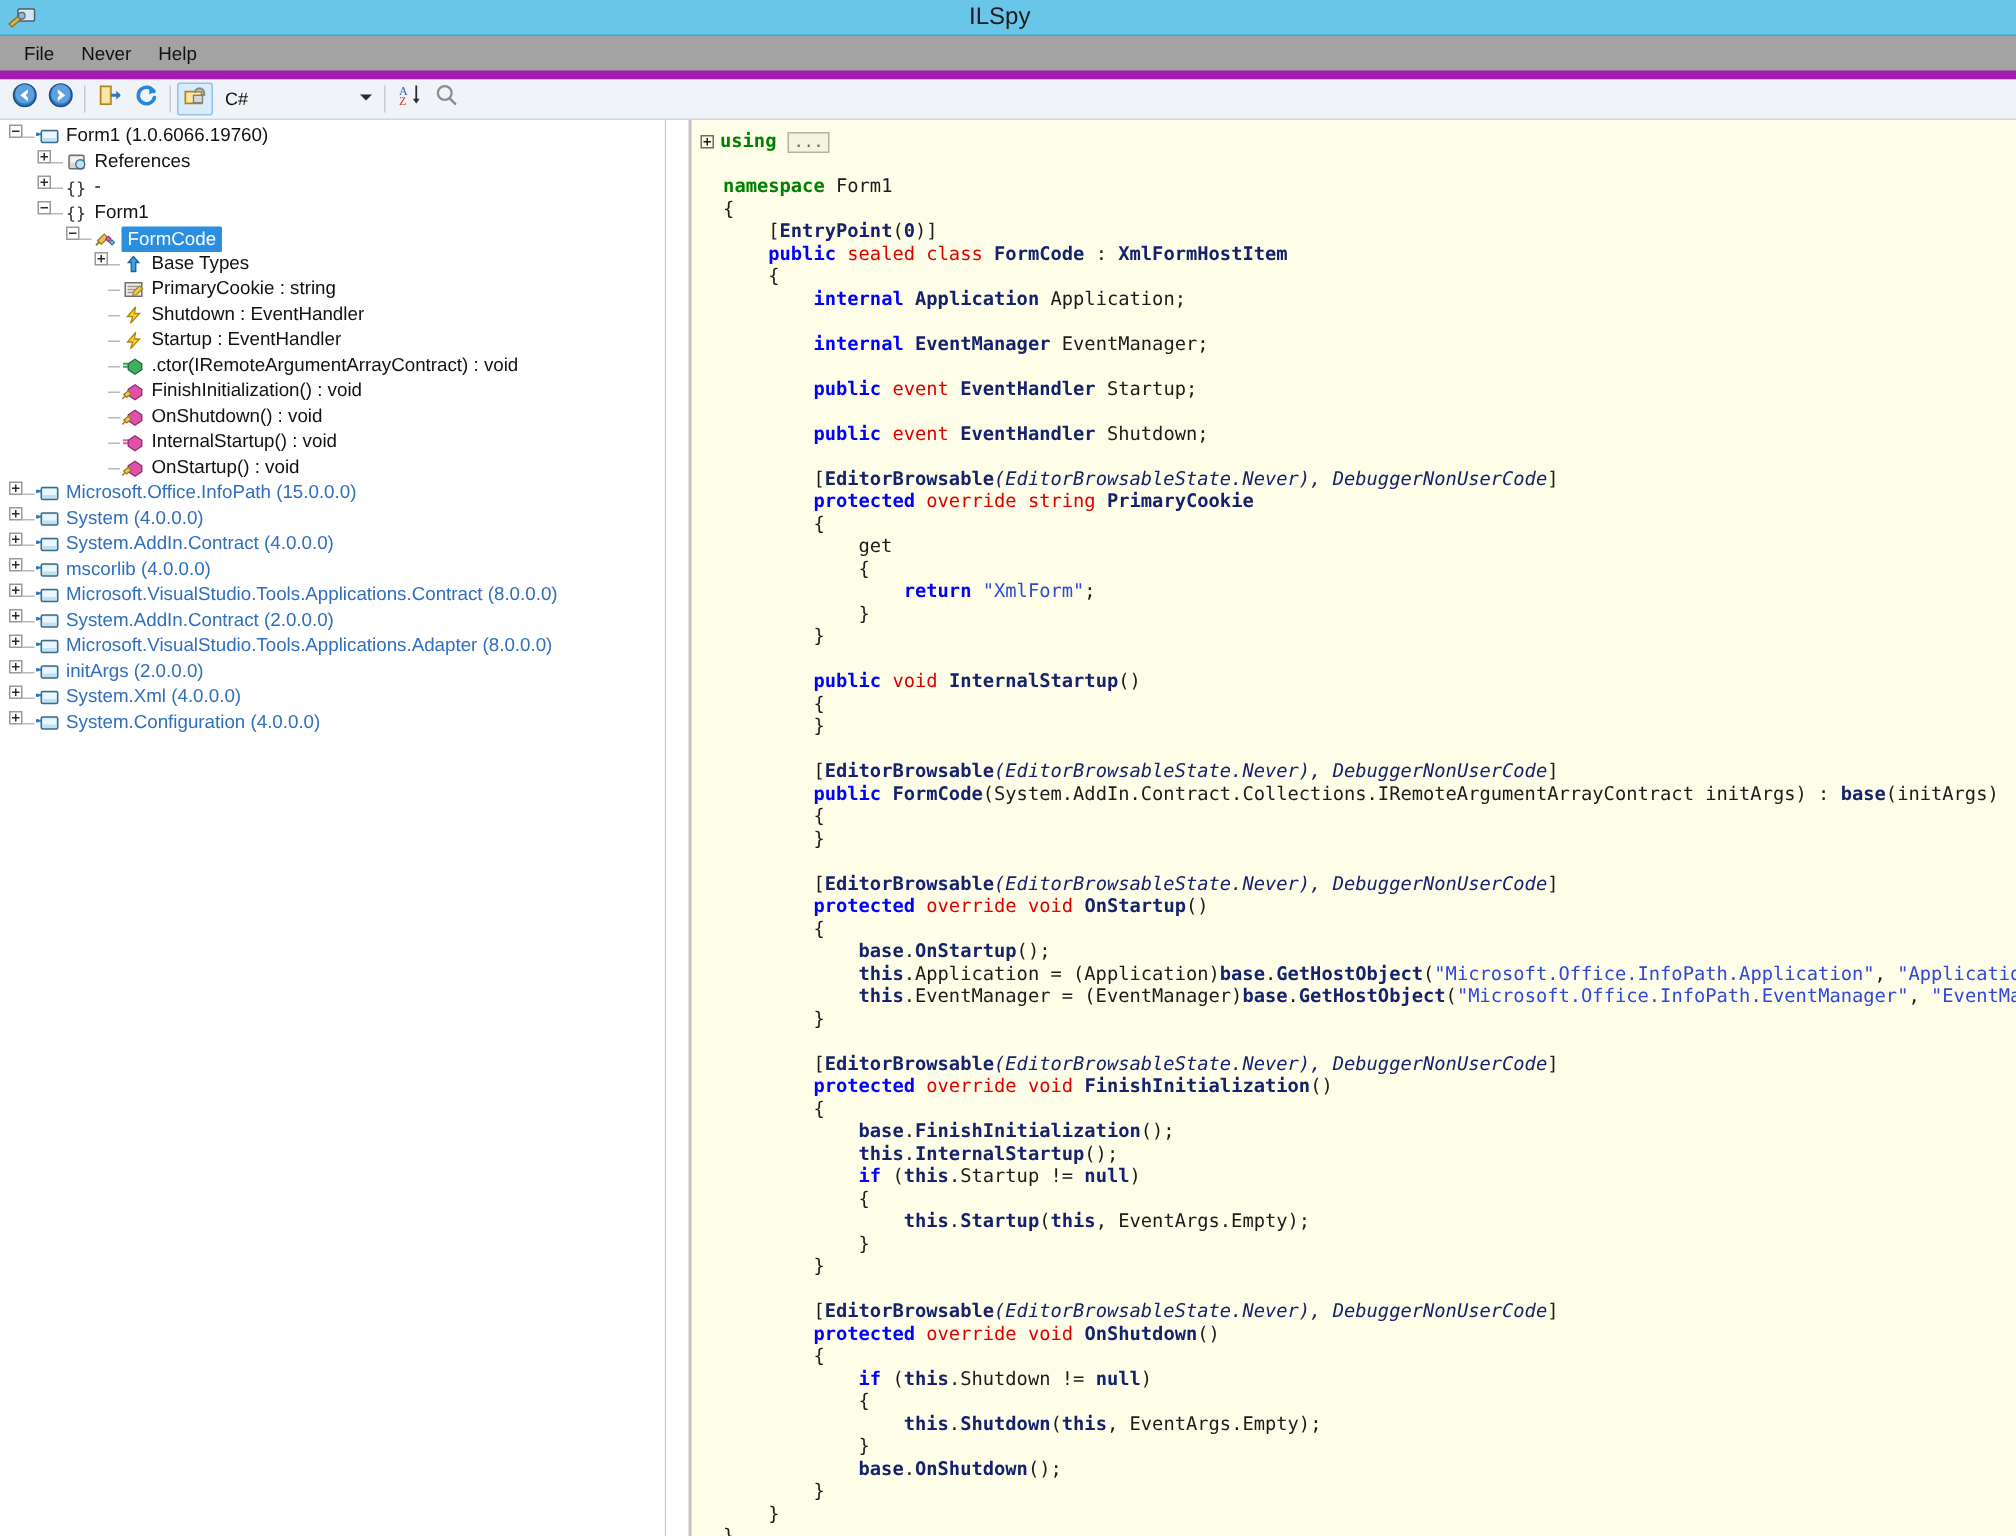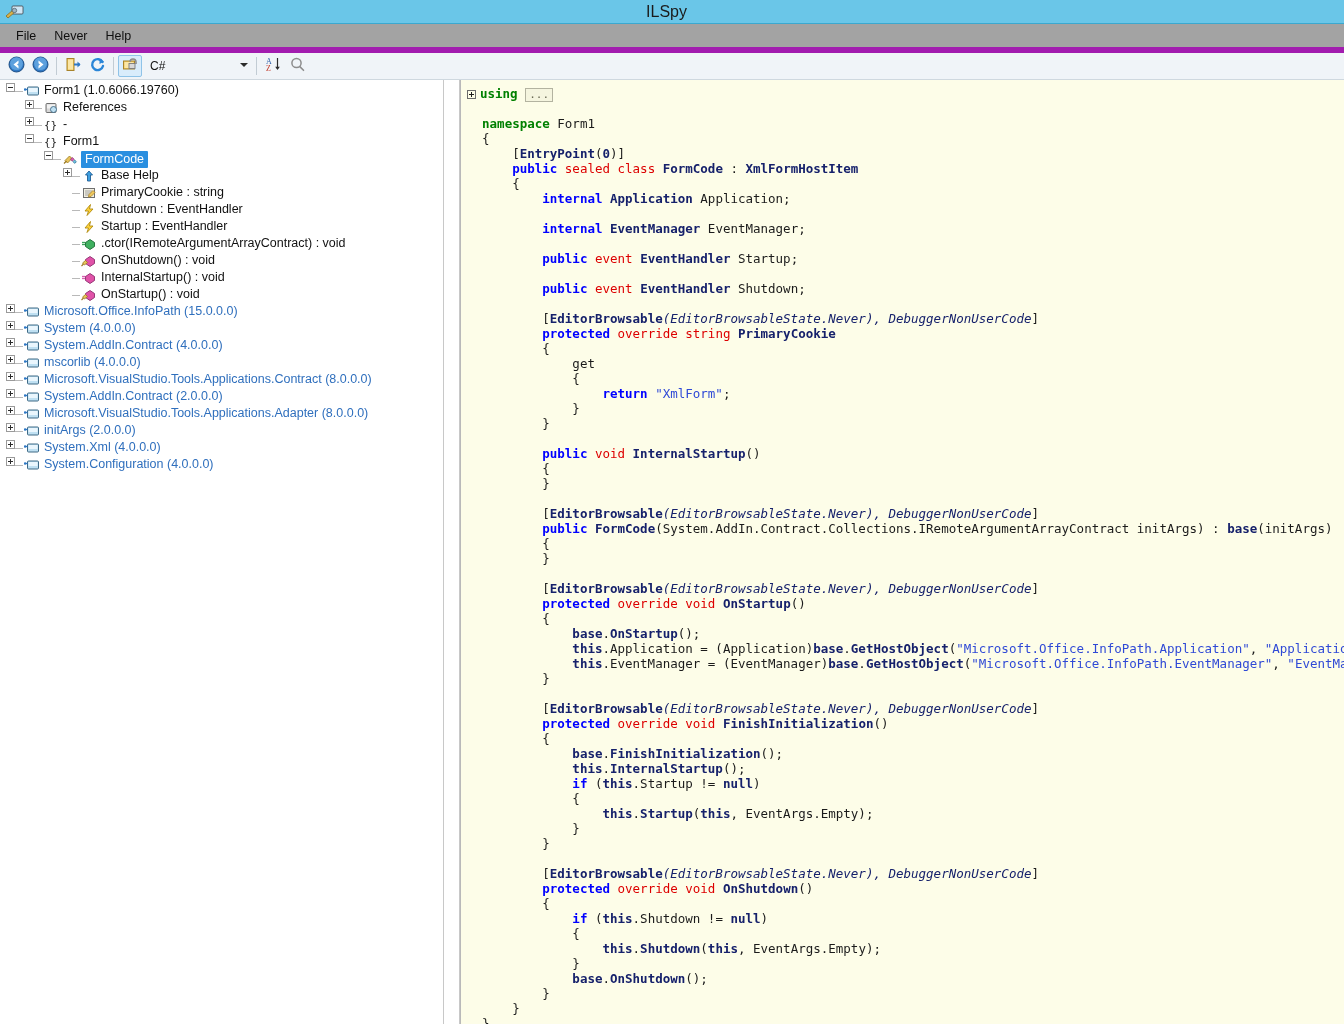--- a/index.html
+++ b/index.html
@@ -297,21 +297,21 @@
           </div>
           <div class="trow">
             <span style="display: inline-block; width: 63px; flex: 0 0 63px; height: 17px;"></span>
             <span class="exp plus"></span>
             <span class="tline h"></span>
             <span class="ticon">
               <svg width="16" height="14" viewBox="0 0 16 14">
                 <path d="M8 2 L11.5 6 L9.5 6 L9.5 12 L6.5 12 L6.5 6 L4.5 6 Z" fill="#3f9fe0" stroke="#1f5f96" stroke-width="0.9"></path>
               </svg>
             </span>
-            <span class="tlabel">Base Help</span>
+            <span class="tlabel">Base Types</span>
           </div>
           <div class="trow">
             <span style="display: inline-block; width: 63px; flex: 0 0 63px; height: 17px;"></span>
             <span class="exp-spacer"></span>
             <span class="tline h"></span>
             <span class="ticon">
               <svg width="16" height="14" viewBox="0 0 16 14">
                 <rect x="2.5" y="2.5" width="11" height="9" fill="#f1efe2" stroke="#6f6f6f" stroke-width="1"></rect>
                 <path d="M4 5 L11 5 M4 7 L11 7 M4 9 L9 9" stroke="#9a9a9a" stroke-width="0.9"></path>
                 <path d="M8 8.5 L12 4.5 L14 6.5 L10 10.5 L7.5 11 Z" fill="#f0c95e" stroke="#a8832a" stroke-width="0.8"></path>
@@ -358,20 +358,33 @@
             <span style="display: inline-block; width: 63px; flex: 0 0 63px; height: 17px;"></span>
             <span class="exp-spacer"></span>
             <span class="tline h"></span>
             <span class="ticon">
               <svg width="16" height="14" viewBox="0 0 16 14">
                 <path d="M9 2.5 L13.5 5.5 L13.5 9.5 L9 12.5 L4.5 9.5 L4.5 5.5 Z" fill="#e052a8" stroke="#8c2f6e" stroke-width="0.9"></path>
                 <path d="M1.5 9 L4.5 6.5 L6.5 8.5 L3.5 11 Z" fill="#e8c45a" stroke="#9a7820" stroke-width="0.8"></path>
                 <path d="M0.5 12 L2.5 10" stroke="#9a7820" stroke-width="1.1"></path>
               </svg>
             </span>
+            <span class="tlabel">FinishInitialization() : void</span>
+          </div>
+          <div class="trow">
+            <span style="display: inline-block; width: 63px; flex: 0 0 63px; height: 17px;"></span>
+            <span class="exp-spacer"></span>
+            <span class="tline h"></span>
+            <span class="ticon">
+              <svg width="16" height="14" viewBox="0 0 16 14">
+                <path d="M9 2.5 L13.5 5.5 L13.5 9.5 L9 12.5 L4.5 9.5 L4.5 5.5 Z" fill="#e052a8" stroke="#8c2f6e" stroke-width="0.9"></path>
+                <path d="M1.5 9 L4.5 6.5 L6.5 8.5 L3.5 11 Z" fill="#e8c45a" stroke="#9a7820" stroke-width="0.8"></path>
+                <path d="M0.5 12 L2.5 10" stroke="#9a7820" stroke-width="1.1"></path>
+              </svg>
+            </span>
             <span class="tlabel">OnShutdown() : void</span>
           </div>
           <div class="trow">
             <span style="display: inline-block; width: 63px; flex: 0 0 63px; height: 17px;"></span>
             <span class="exp-spacer"></span>
             <span class="tline h"></span>
             <span class="ticon">
               <svg width="16" height="14" viewBox="0 0 16 14">
                 <path d="M1 7.5 L4.5 7.5" stroke="#d85fb0" stroke-width="1.3"></path>
                 <path d="M1 5.5 L4.5 5.5" stroke="#d85fb0" stroke-width="1.3"></path>

